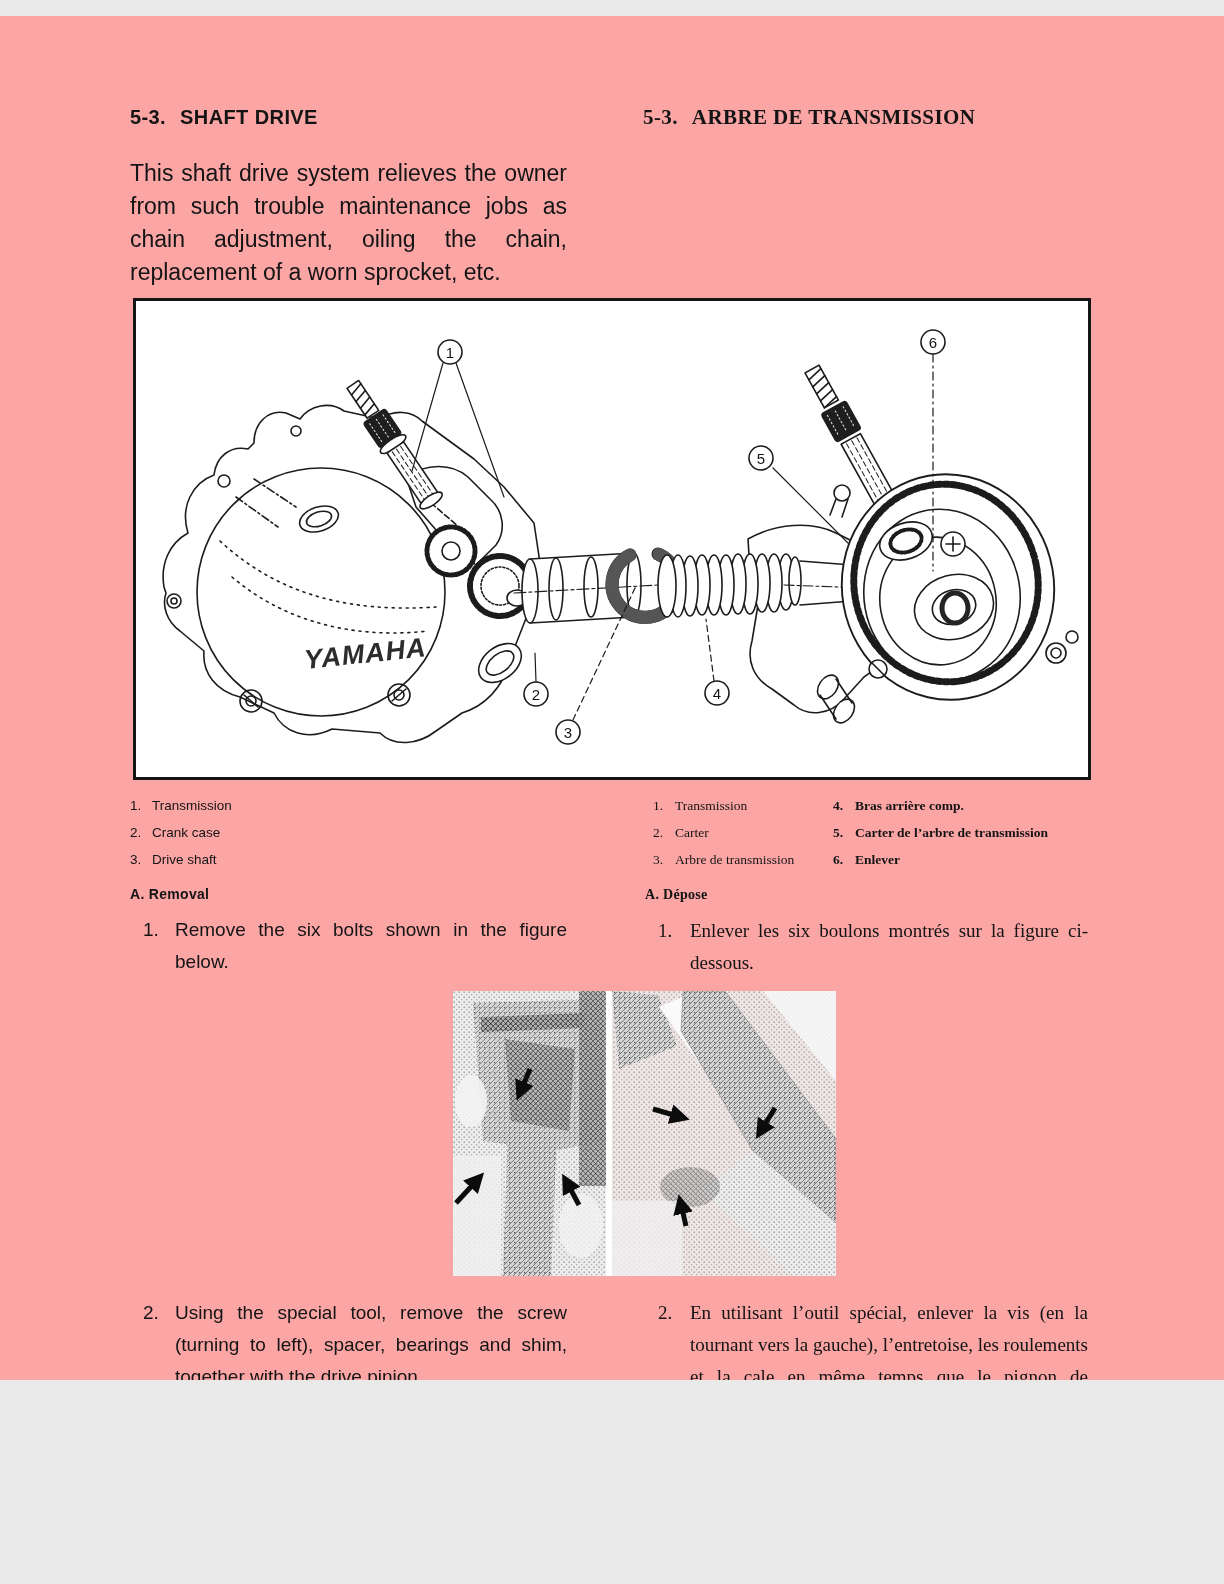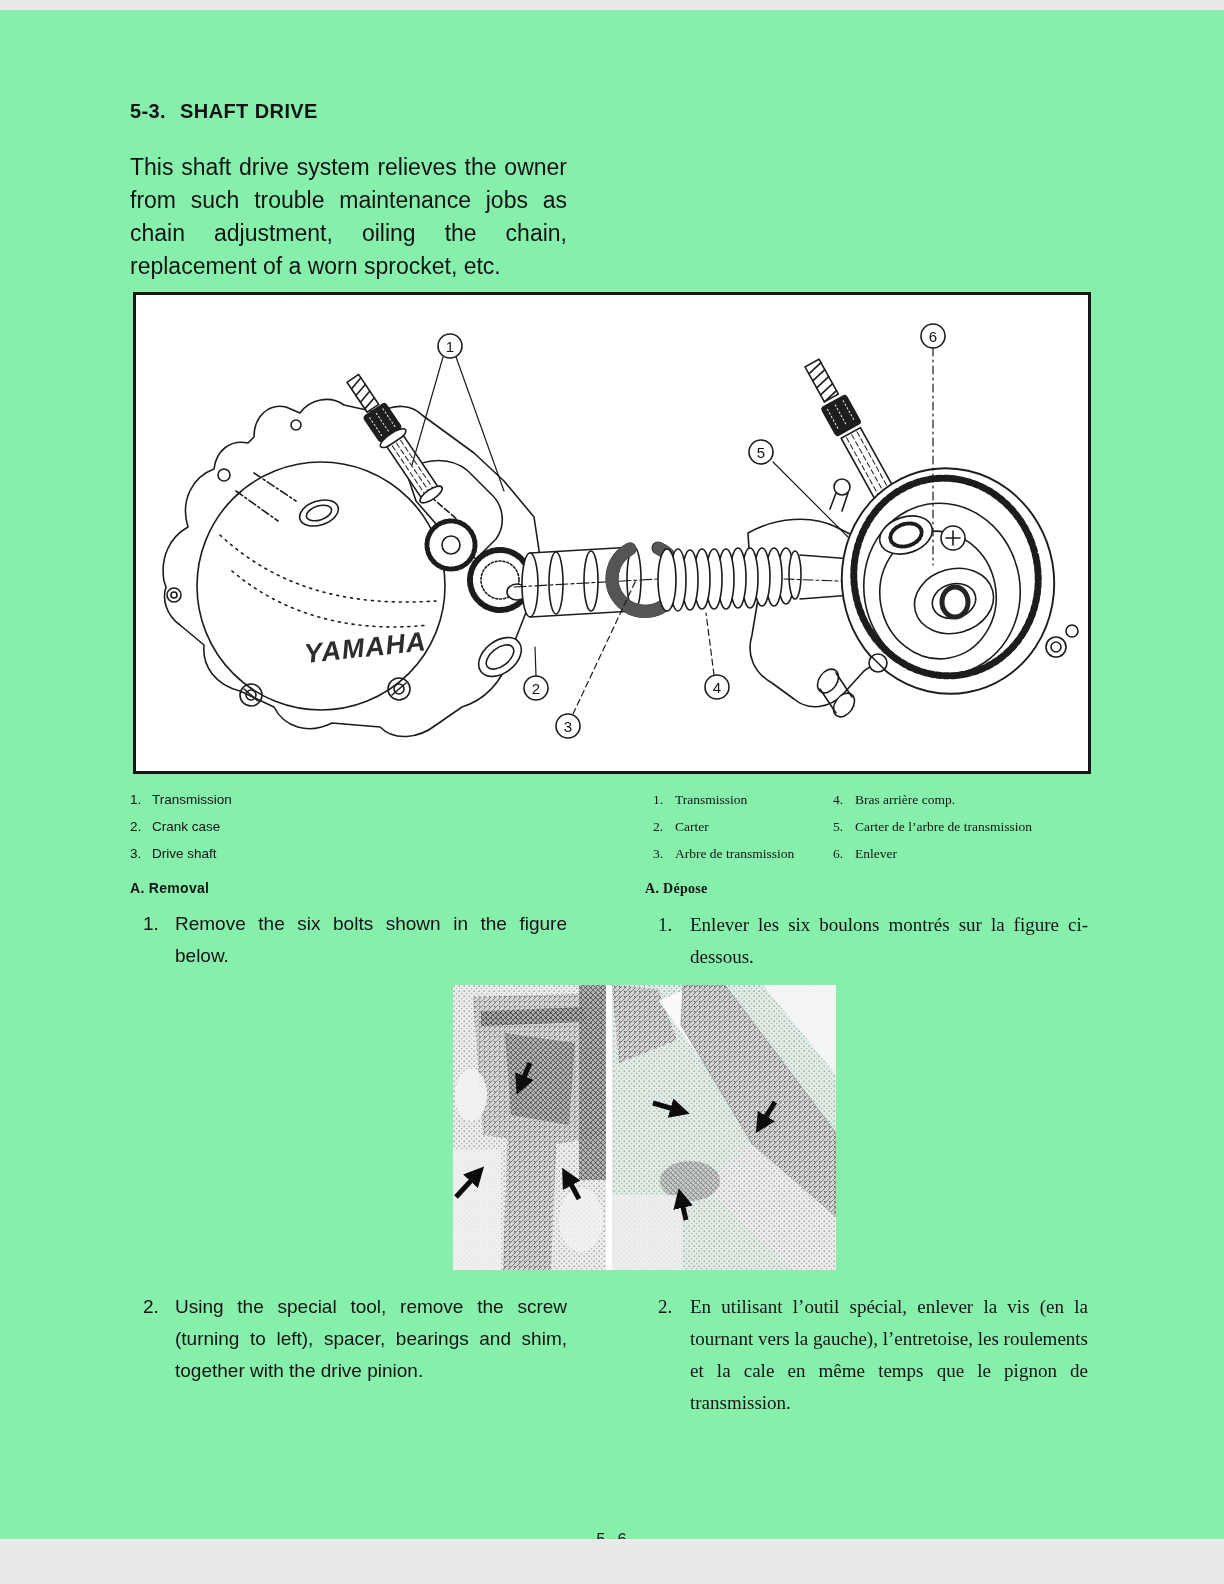--- a/index.html
+++ b/index.html
@@ -1,16 +1,16 @@
 <!DOCTYPE html>
 <html><head>
 <meta charset="utf-8">
 <style>
   html,body{margin:0;padding:0;background:#e9e9e9;}
-  .page{position:relative;width:1224px;height:1529px;background:#86efac;margin:10px auto;
+  .page{position:relative;width:1224px;height:1364px;background:#fca5a5;margin:16px auto;
         color:#141414;overflow:hidden;}
   .en{font-family:"Liberation Sans",sans-serif;}
   .fr{font-family:"Liberation Serif",serif;}
   .abs{position:absolute;}
   .heading{font-size:20px;font-weight:bold;letter-spacing:.4px;white-space:nowrap;}
   .heading .sec-num{margin-right:14px;}
   .fr .heading,.heading.fr-h{font-size:21px;}
   .intro{font-size:23px;line-height:33px;text-align:justify;}
   .fr-intro{font-size:19.5px;}
   .figure-box{border:3px solid #151515;background:#fff;}
@@ -26,20 +26,23 @@
 </head>
 <body>
 
 <div class="page">
 
   <div class="abs en heading" style="left:130px;top:90px;">
     <span class="sec-num">5-3.</span><span>SHAFT DRIVE</span>
   </div>
   <div class="abs en intro" style="left:130px;top:141px;width:437px;">This shaft drive system relieves the owner from such trouble maintenance jobs as chain adjustment, oiling the chain, replacement of a worn sprocket, etc.</div>
 
+  <div class="abs fr heading fr-h" style="left:643px;top:89px;">
+    <span class="sec-num">5-3.</span><span>ARBRE DE TRANSMISSION</span>
+  </div>
 
   <div class="abs figure-box" style="left:133px;top:282px;width:952px;height:476px;">
     <svg width="952" height="476" viewBox="0 0 952 476">
       <g stroke="#1c1c1c" stroke-width="1.6" fill="none" stroke-linecap="round" stroke-linejoin="round">
 
         <g>
           <path fill="#fff" d="M 28,286 C 24,262 34,242 52,232 C 44,206 56,182 78,174 C 80,156 94,144 112,148 L 118,142 C 118,122 132,108 150,112 L 164,118 C 174,104 194,100 208,110 L 244,118 C 258,108 276,110 286,120 L 338,158 L 368,186 L 398,222 L 404,262 L 396,302 L 378,348 C 370,382 352,404 326,412 L 300,430 C 282,444 258,446 244,432 L 196,428 C 172,440 148,432 138,412 L 104,396 C 80,390 66,372 68,350 L 44,330 C 30,320 26,304 30,292 Z"></path>
           <circle cx="185" cy="291" r="124"></circle>
           <ellipse cx="183" cy="218" rx="20" ry="12" transform="rotate(-18 183 218)"></ellipse>
           <ellipse cx="183" cy="218" rx="13" ry="7" transform="rotate(-18 183 218)"></ellipse>
@@ -212,21 +215,21 @@
     <div><span class="lnum">1.</span><span>Transmission</span></div>
     <div><span class="lnum">2.</span><span>Crank case</span></div>
     <div><span class="lnum">3.</span><span>Drive shaft</span></div>
   </div>
 
   <div class="abs fr legend" style="left:653px;top:776px;">
     <div><span class="lnum">1.</span><span>Transmission</span></div>
     <div><span class="lnum">2.</span><span>Carter</span></div>
     <div><span class="lnum">3.</span><span>Arbre de transmission</span></div>
   </div>
-  <div class="abs fr legend" style="left:833px;top:776px;">
+  <div class="abs fr legend" style="left:833px;top:776px;font-weight:bold;">
     <div><span class="lnum">4.</span><span>Bras arrière comp.</span></div>
     <div><span class="lnum">5.</span><span>Carter de l’arbre de transmission</span></div>
     <div><span class="lnum">6.</span><span>Enlever</span></div>
   </div>
 
   <div class="abs en sub-heading" style="left:130px;top:870px;">A. Removal</div>
   <div class="abs en step" style="left:143px;top:898px;width:424px;">
     <span class="snum">1.</span>
     <span class="stext">Remove the six bolts shown in the figure below.</span>
   </div>

